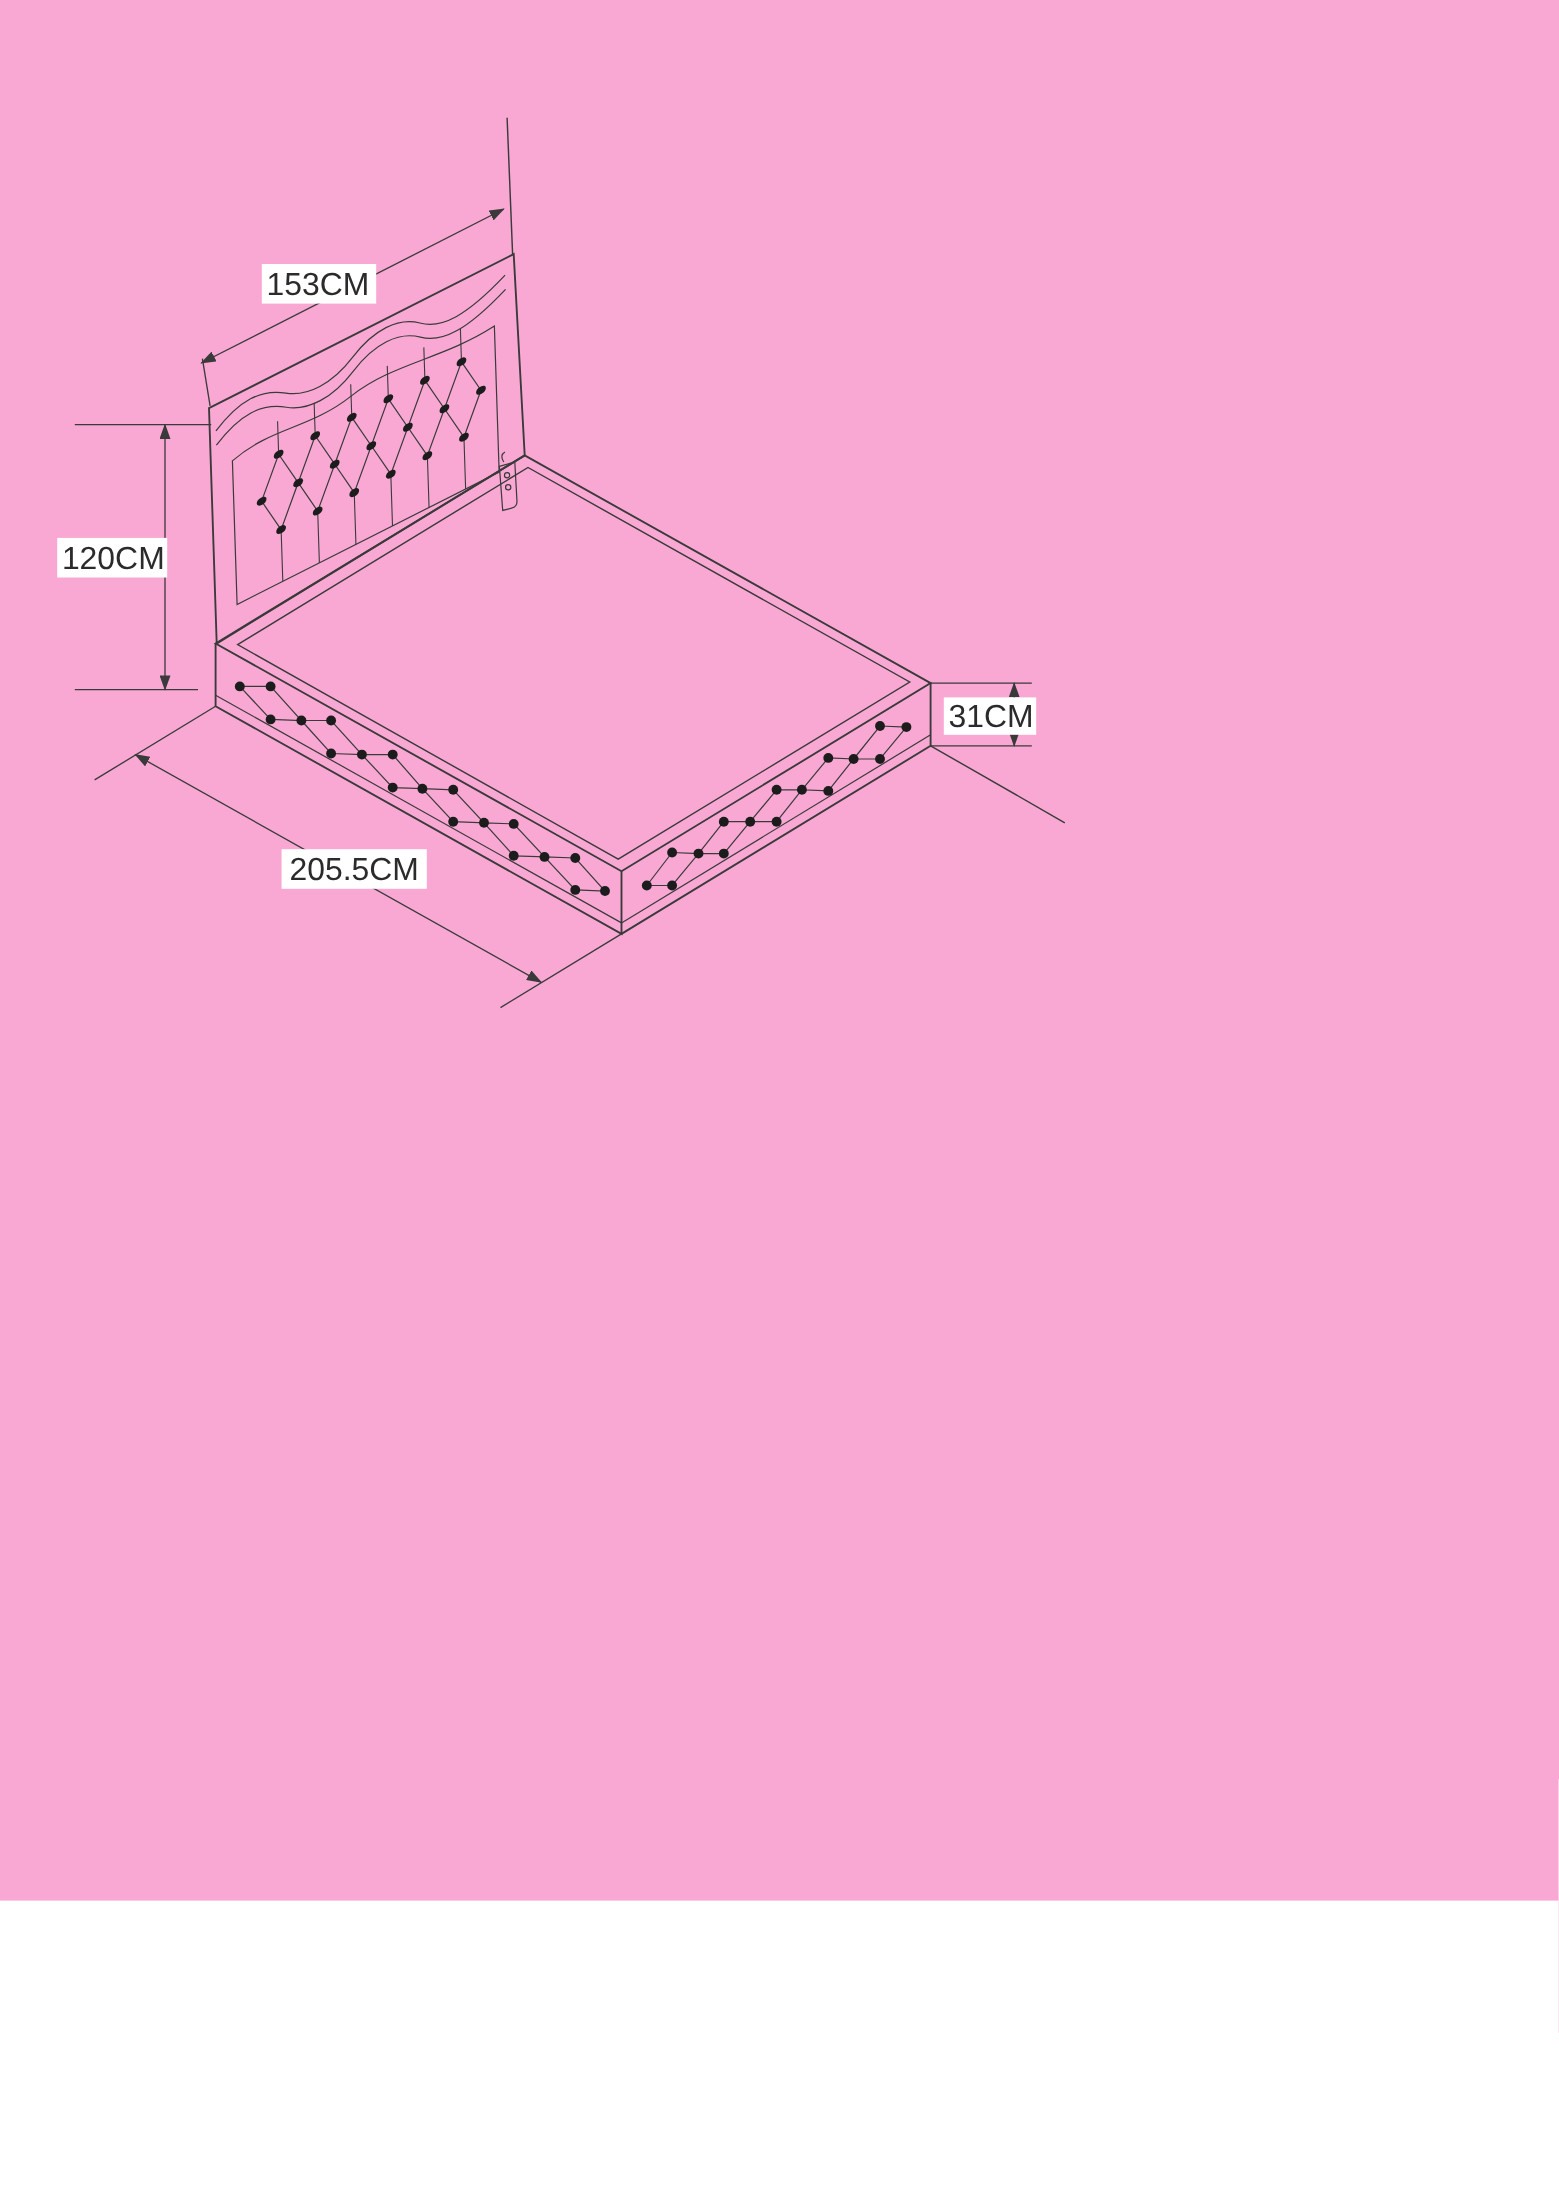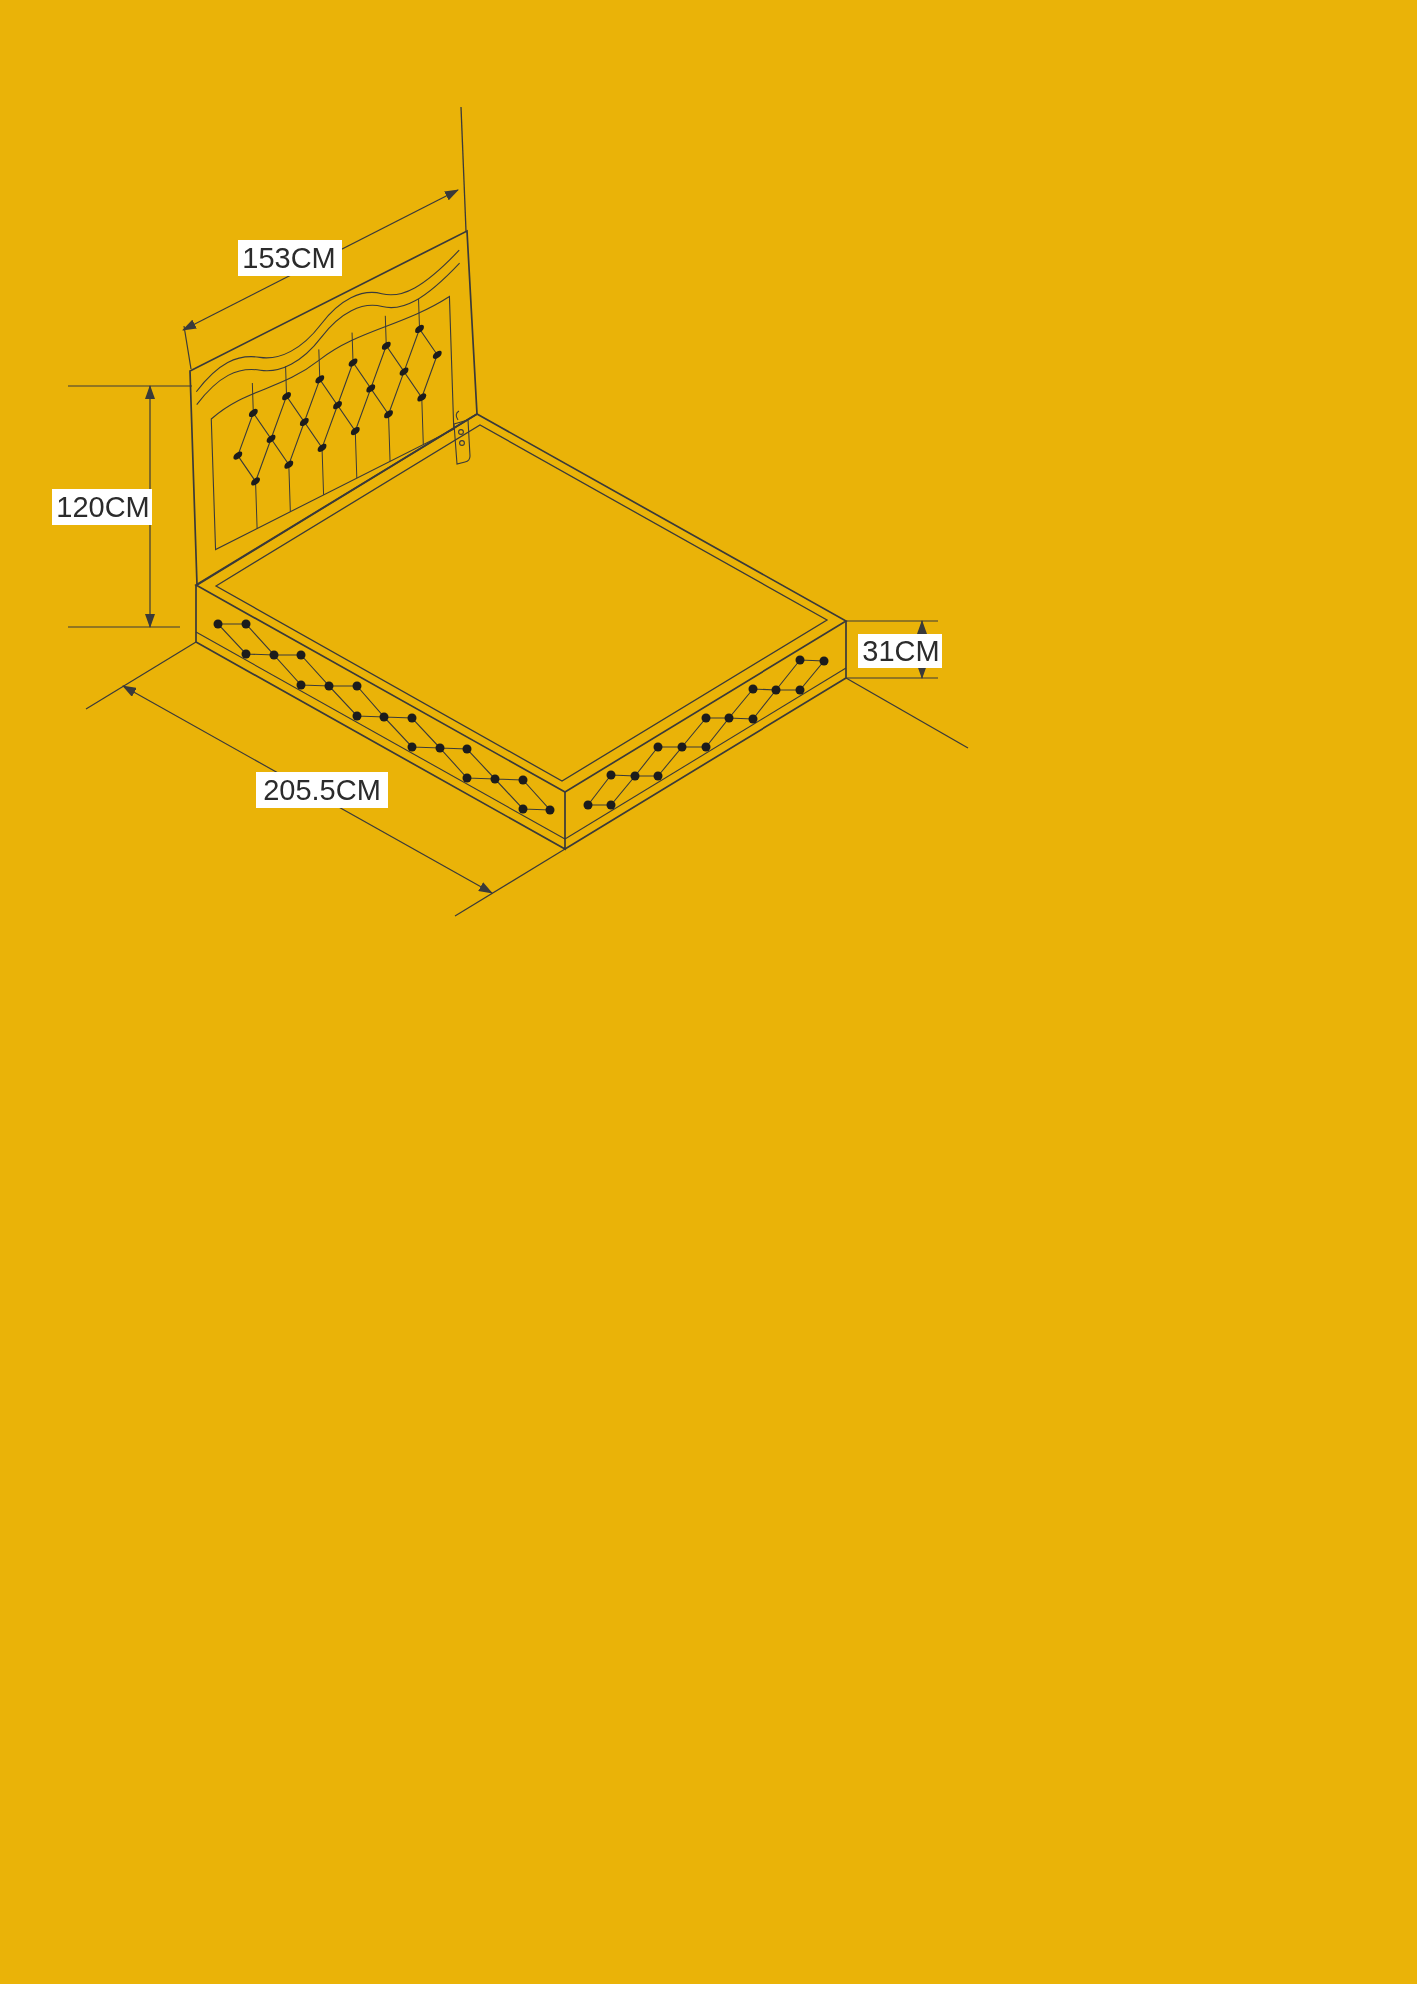--- a/index.html
+++ b/index.html
@@ -1,19 +1,19 @@
 <!DOCTYPE html>
 <html><head>
 <meta charset="utf-8">
 <style>
   html,body{margin:0;padding:0;background:#fff;}
   .page{
     position:relative;
-    width:1417px;height:1984px;
-    background:#eab308;
+    width:1417px;height:1728px;
+    background:#f9a8d4;
     font-family:"Liberation Sans", sans-serif;
     overflow:hidden;
   }
   svg{position:absolute;left:0;top:0;}
   .ln{stroke:#3a3a3a;fill:none;}
   .outline{stroke-width:1.7;}
   .thin{stroke-width:1.1;}
   .mid{stroke-width:1.3;}
   .dim{stroke:#3a3a3a;stroke-width:1.2;fill:none;}
   .dot{fill:#1c1c1c;stroke:none;}

